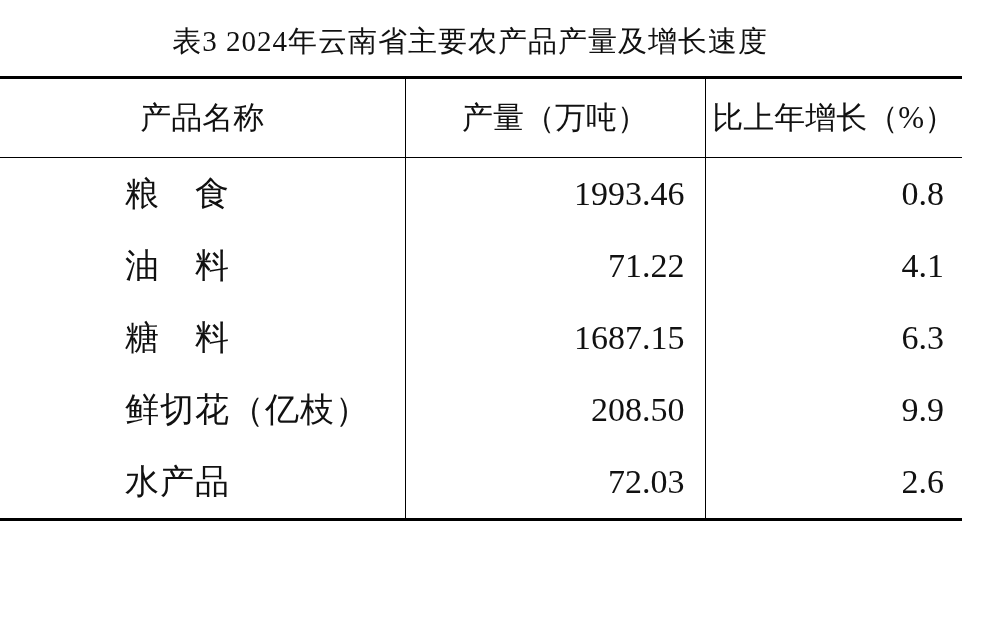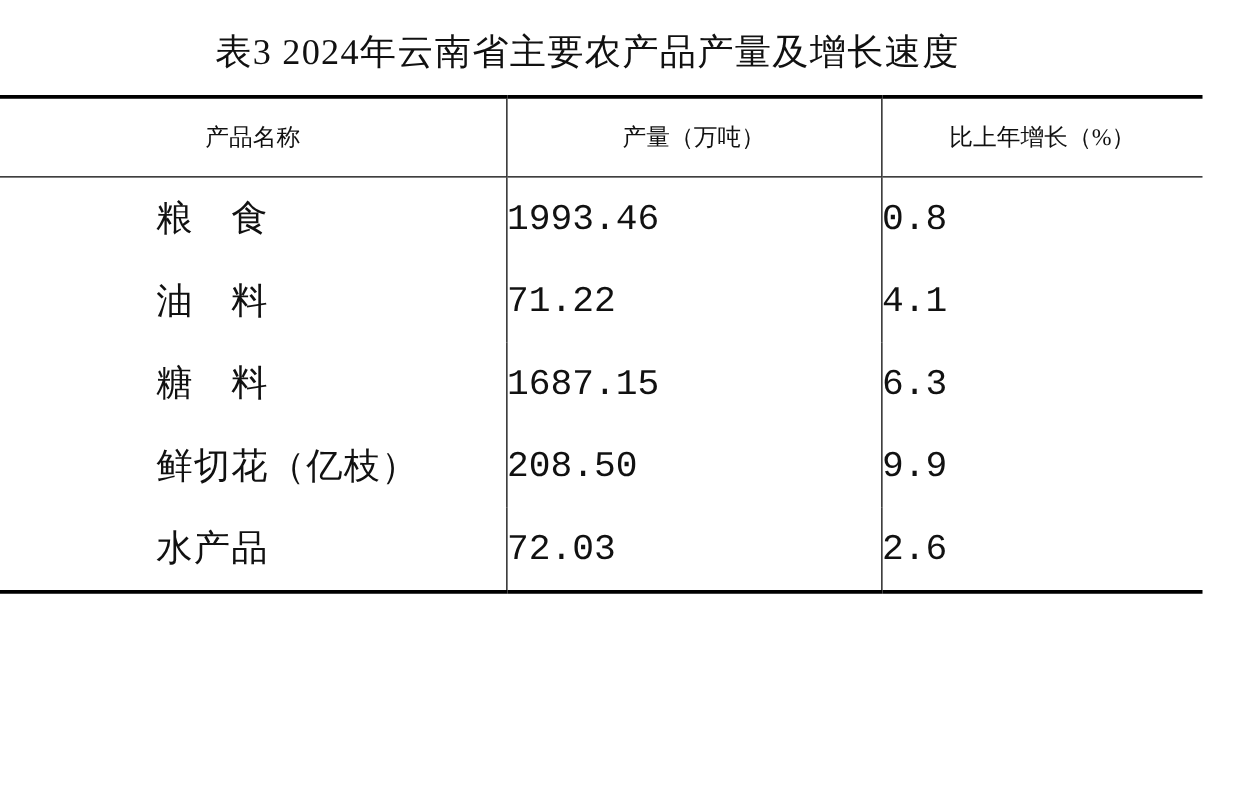--- a/index.html
+++ b/index.html
@@ -34,43 +34,43 @@
     width: 962px;
     margin: 0 auto;
     table-layout: fixed;
   }
   table.stats col.c-name  { width: 405px; }
   table.stats col.c-value { width: 300px; }
   table.stats col.c-grow  { width: 257px; }
 
   table.stats thead th {
     font-weight: normal;
-    font-size: 19px;
+    font-size: 31px;
     padding: 18px 0 18px 0;
     text-align: center;
     border-top: 3px solid #000;
     border-bottom: 1.5px solid #000;
     font-family: "Liberation Serif", "DejaVu Serif", serif;
   }
   table.stats thead th.sep-l { border-left: 1.5px solid #000; }
 
   table.stats tbody td {
-    font-size: 29px;
+    font-size: 34px;
     padding: 13px 0 13px 0;
     vertical-align: middle;
-    font-family: Liberation Mono, monospace;
+    font-family: Liberation Serif, serif;
   }
   table.stats tbody td.name {
     text-align: left;
     padding-left: 125px;
     letter-spacing: 1px;
   }
   table.stats tbody td.value,
   table.stats tbody td.grow {
-    text-align: left;
+    text-align: right;
     padding-right: 18px;
     border-left: 1.5px solid #000;
   }
   table.stats tbody td.value { padding-right: 20px; }
   table.stats tbody td.grow  { padding-right: 18px; }
 
   table.stats tbody tr:last-child td {
     border-bottom: 3px solid #000;
   }
 </style>

